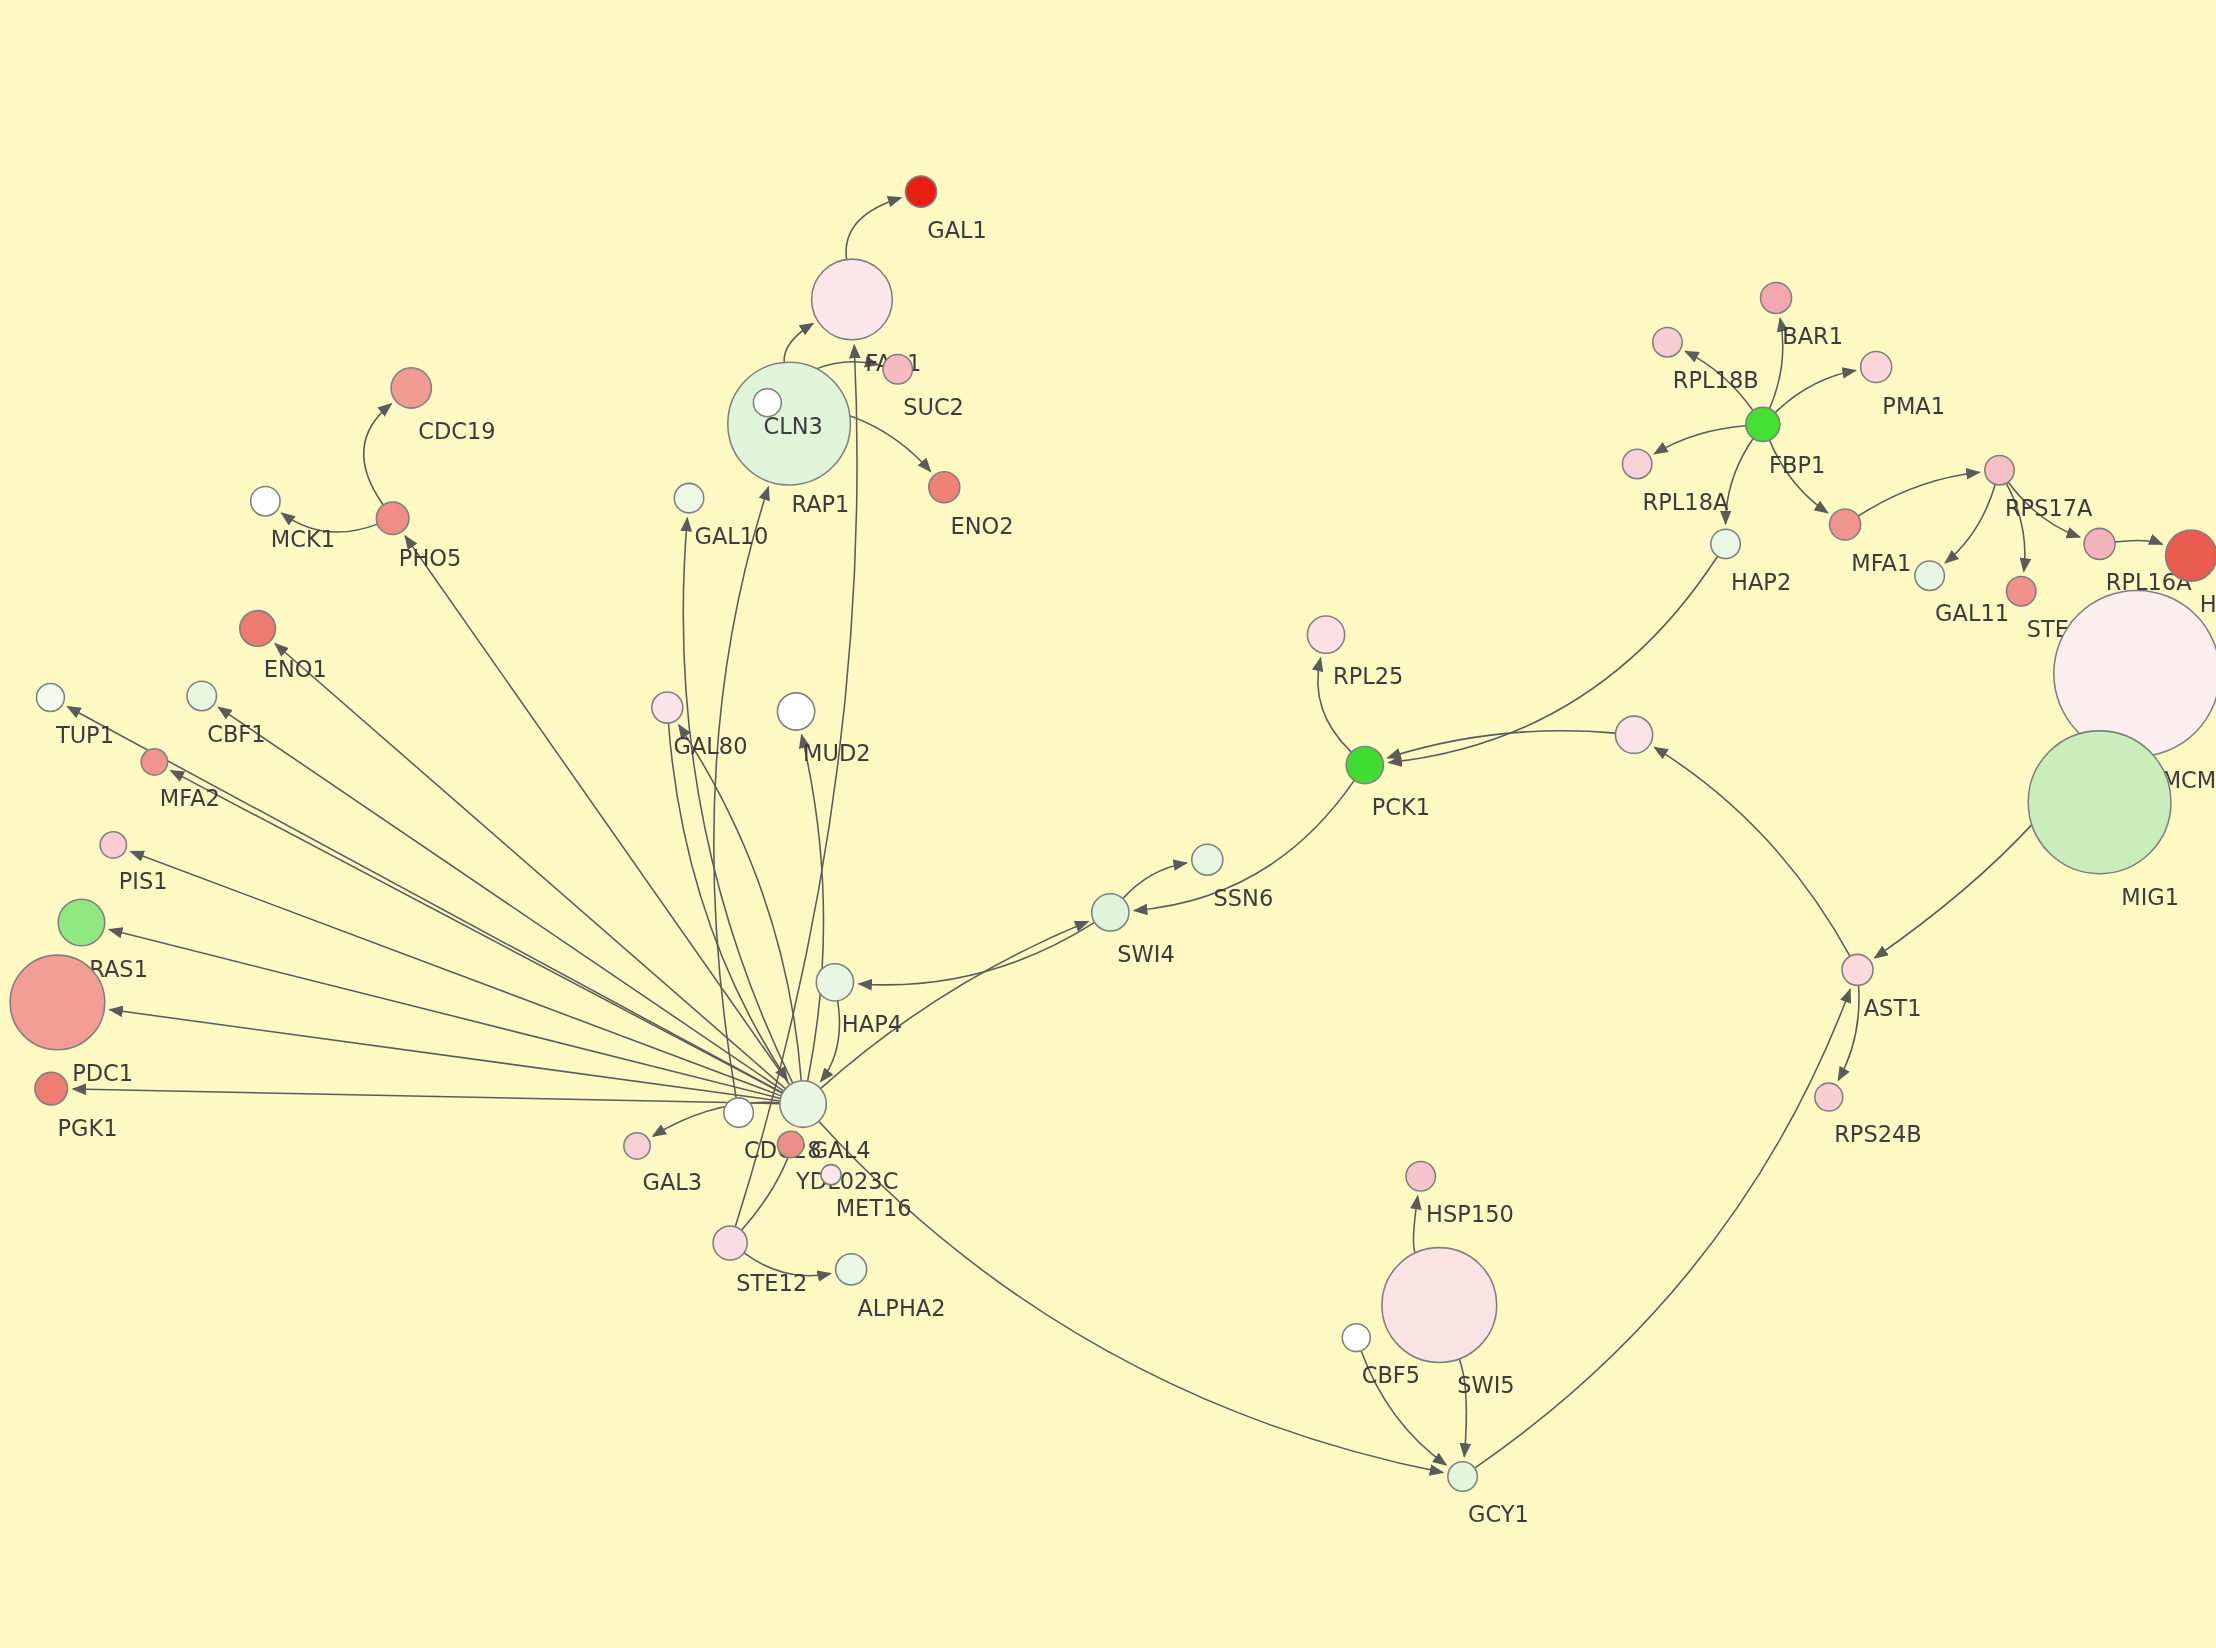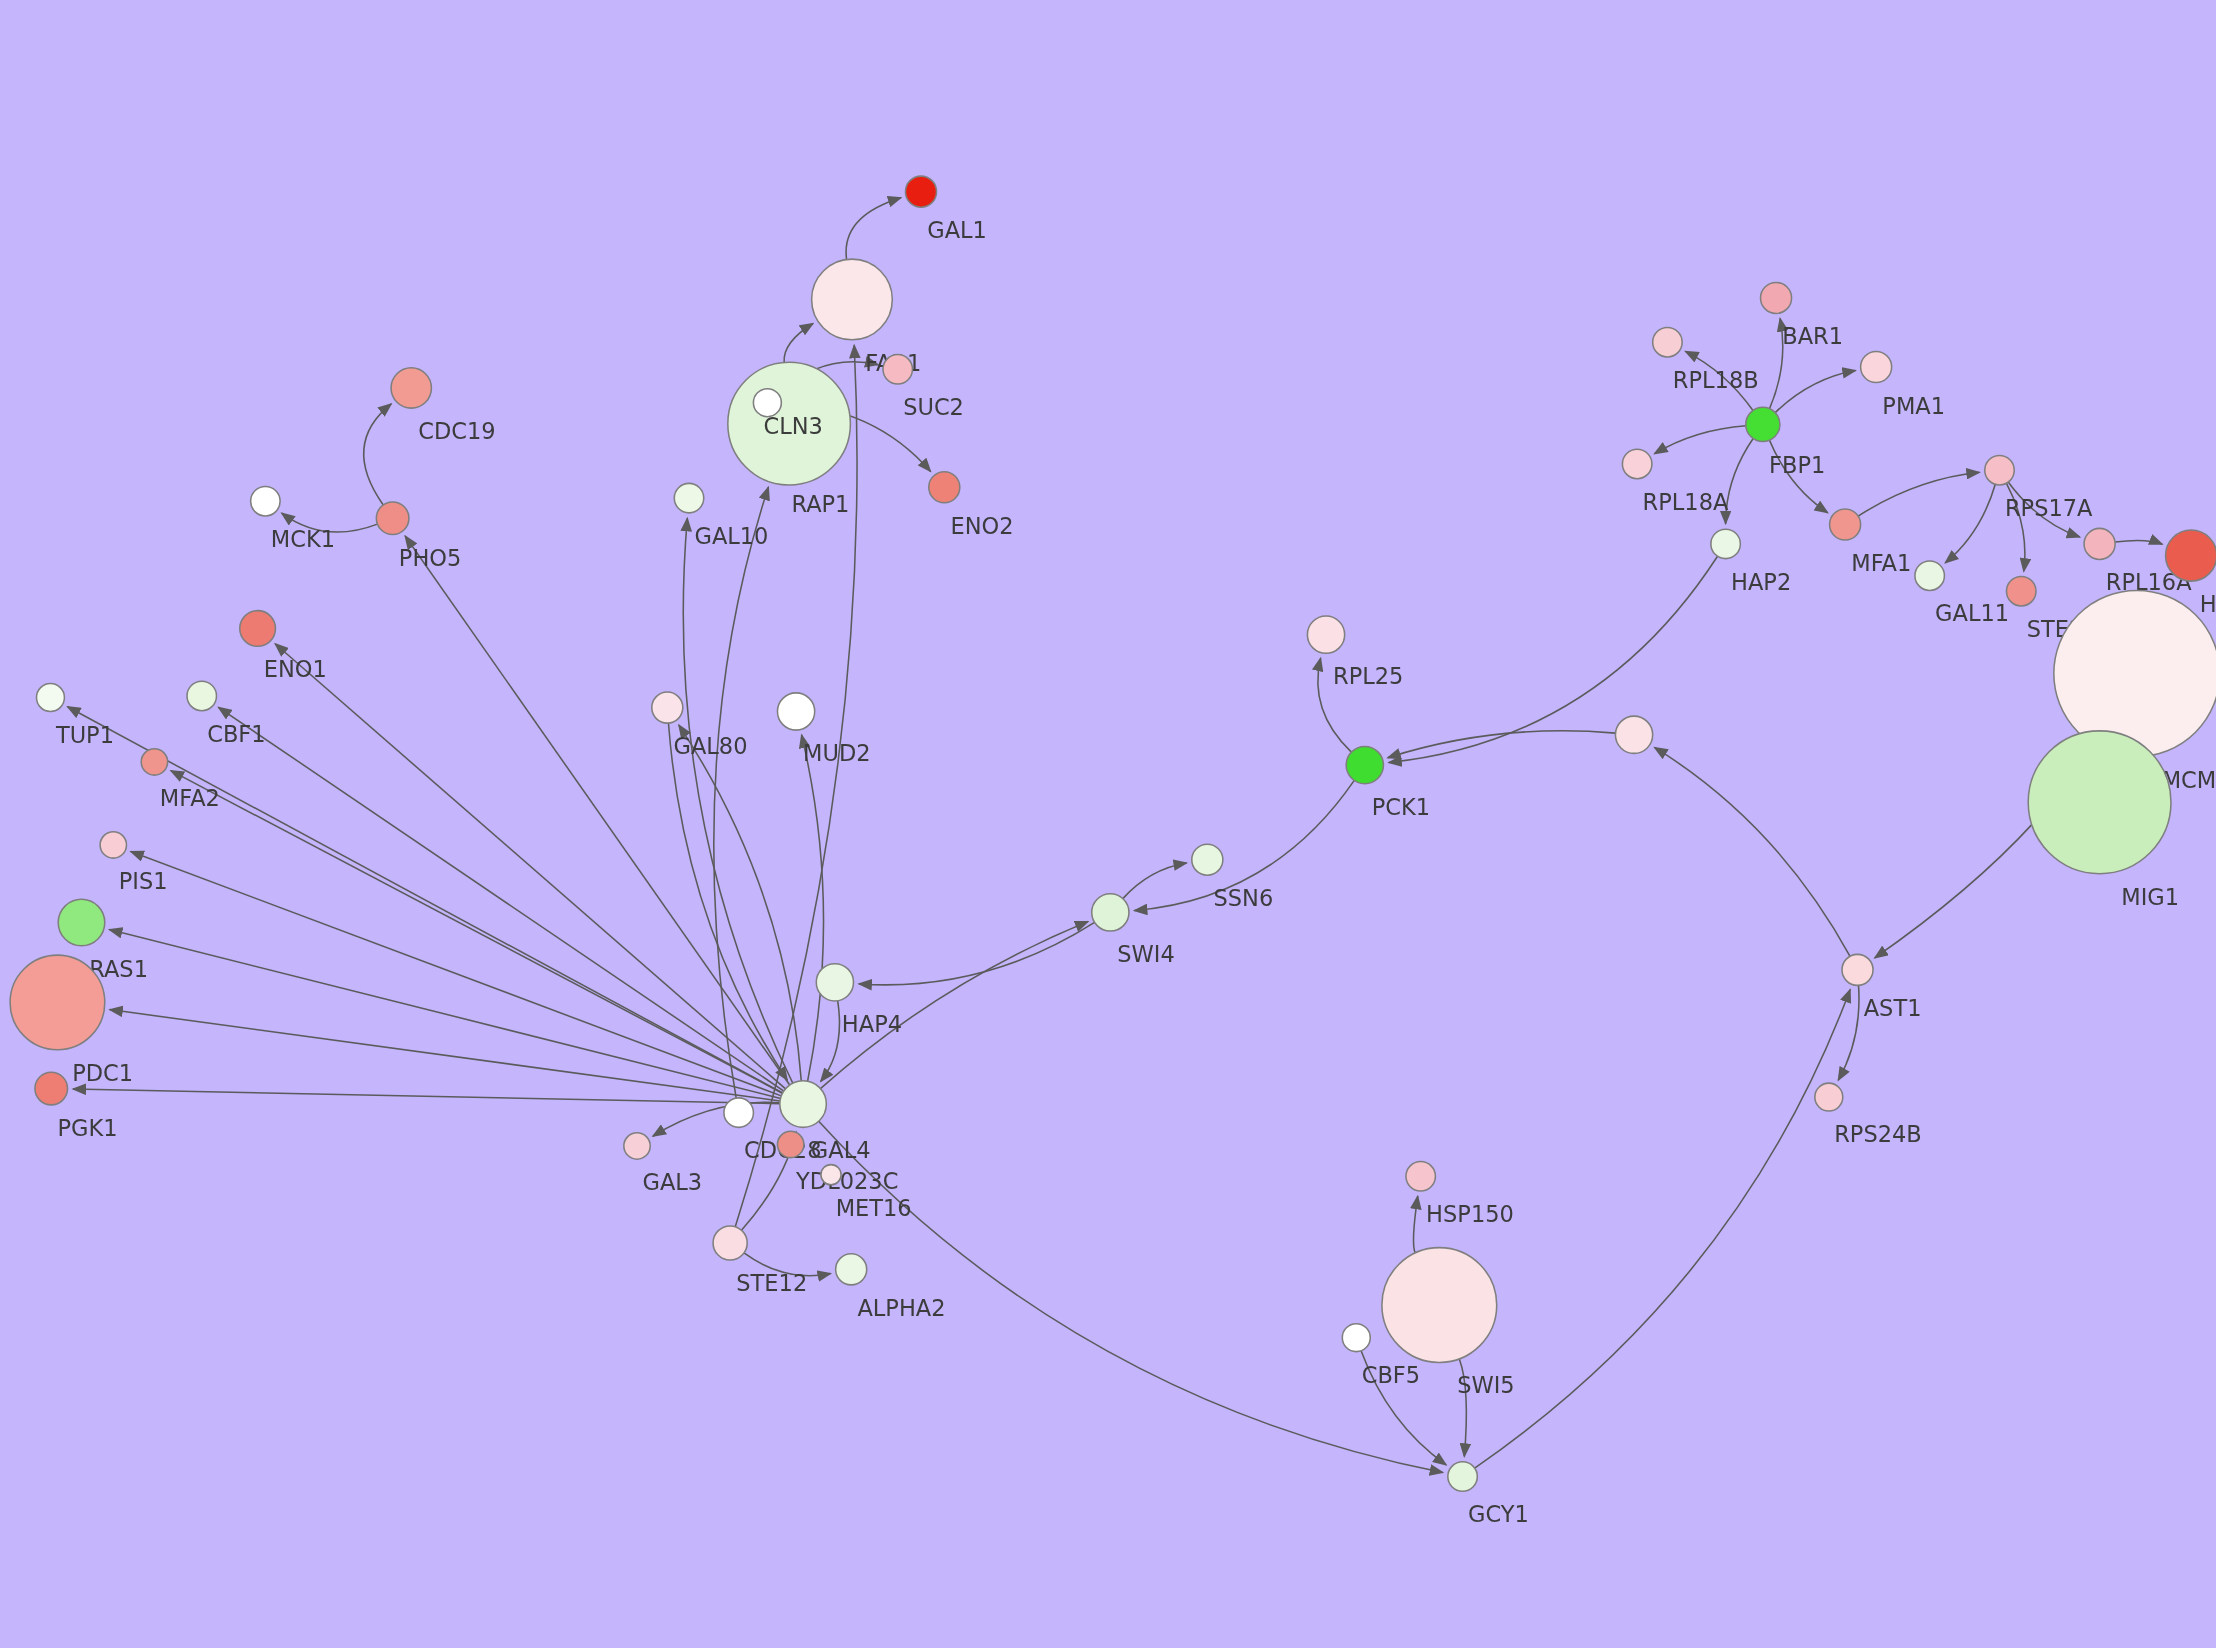--- a/index.html
+++ b/index.html
@@ -4,21 +4,21 @@
 <style>
   html, body {
     margin: 0;
     padding: 0;
     background: #ffffff;
   }
   .canvas {
     position: relative;
     width: 2216px;
     height: 1648px;
-    background: #c4b5fd;
+    background: #fef9c3;
     overflow: hidden;
     font-family: "DejaVu Sans", sans-serif;
   }
   svg { display: block; }
   text {
     font-family: "DejaVu Sans", "Liberation Sans", sans-serif;
     fill: #3c3c3c;
   }
 </style>
 </head>

